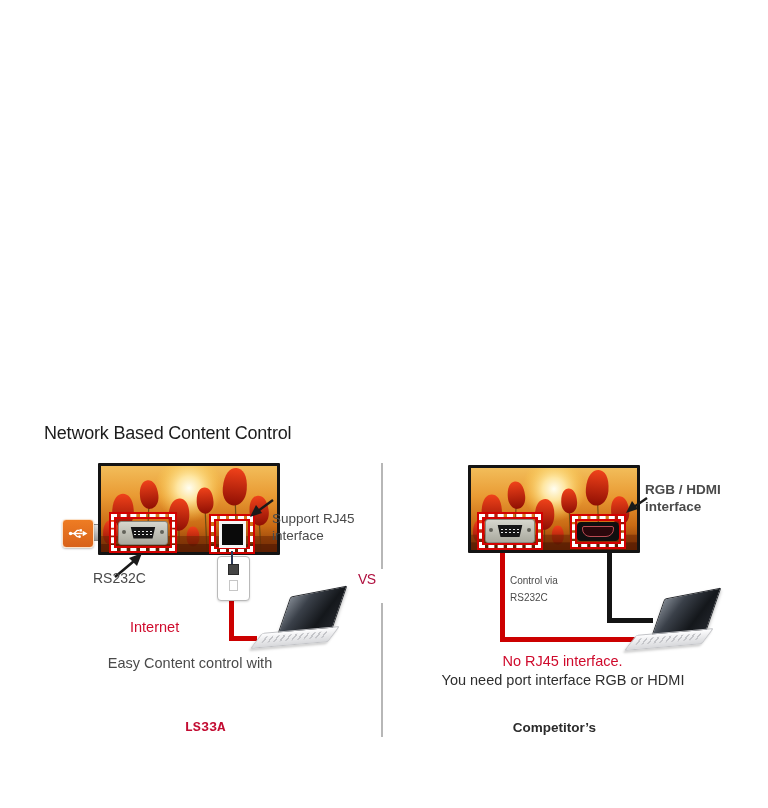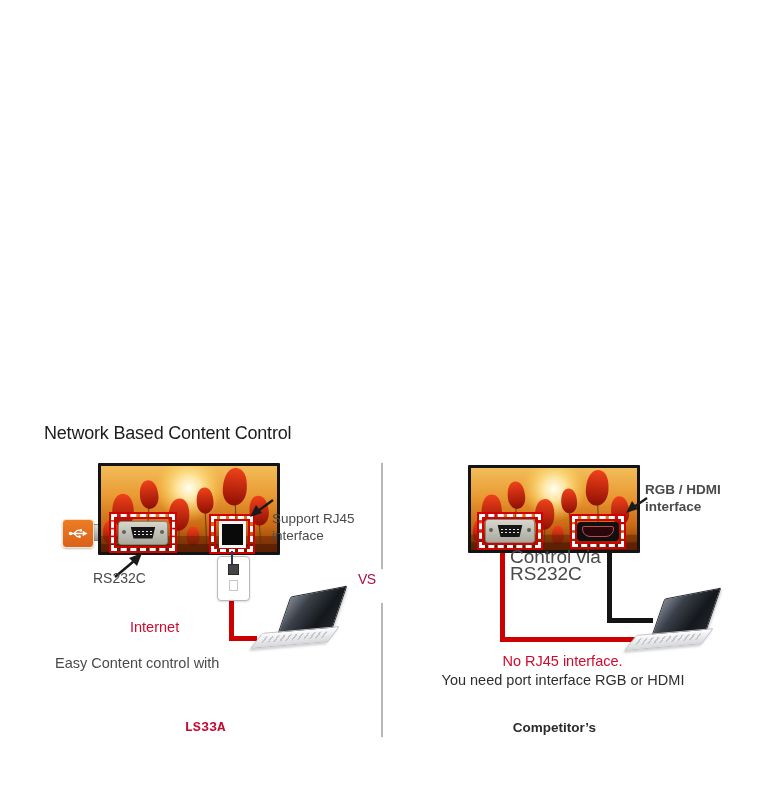--- a/index.html
+++ b/index.html
@@ -95,30 +95,30 @@
   .lt-base::after{content:"";position:absolute;left:6px;top:3px;right:6px;height:6px;
            background:repeating-linear-gradient(90deg,#c4c5c9 0 2px,transparent 2px 6px);}
   .laptop-left{left:256px;top:592px;}
   .laptop-right{left:630px;top:594px;}
 
   
   .callout{position:absolute;font-size:13.5px;line-height:17px;color:var(--text-dark,#4a4a4a);z-index:9;}
   .lbl{position:absolute;font-size:14px;color:var(--text-dark,#4a4a4a);z-index:9;}
   .internet{position:absolute;left:130px;top:619px;width:95px;
             font-size:14.5px;color:var(--text-red,#cf0a2c);z-index:9;}
-  .caption{position:absolute;left:55px;top:653px;width:270px;
+  .caption{position:absolute;left:55px;top:653px;width:270px;text-align:center;
            font-size:14.5px;line-height:21px;color:var(--text-dark,#4a4a4a);z-index:9;}
   .warn-red{position:absolute;left:420px;top:653px;width:285px;text-align:center;
             font-size:14.5px;color:var(--text-red,#cf0a2c);z-index:9;}
   .warn-dark{position:absolute;left:408px;top:672px;width:310px;text-align:center;
              font-size:14.5px;color:var(--text-darker,#2e2e2e);z-index:9;}
   .product{position:absolute;top:720px;text-align:center;font-size:13.5px;font-weight:700;z-index:9;}
   .product-l{left:70px;width:270px;color:var(--product-red,#c30c32);font-family:Liberation Mono, monospace;}
   .product-r{left:412px;width:285px;color:#2b2b2b;}
-  .control{position:absolute;left:510px;top:548px;font-size:19px;line-height:17px;
+  .control{position:absolute;left:510px;top:572px;font-size:10px;line-height:17px;
            color:var(--text-dark,#4a4a4a);z-index:9;}
   .arrow{position:absolute;z-index:8;}
 </style>
 </head>
 <body>
 
 <div class="stage">
 
   <h1 class="title">Network Based Content Control</h1>
 

